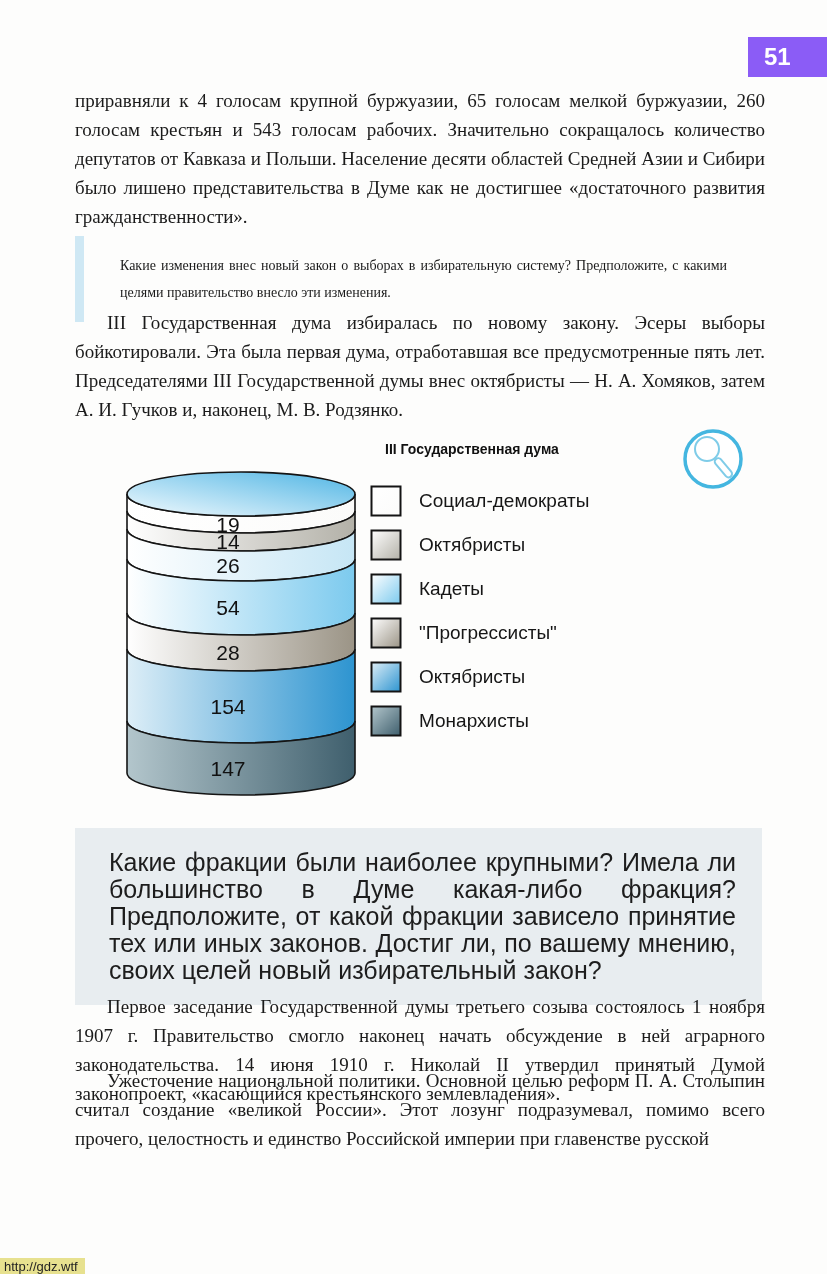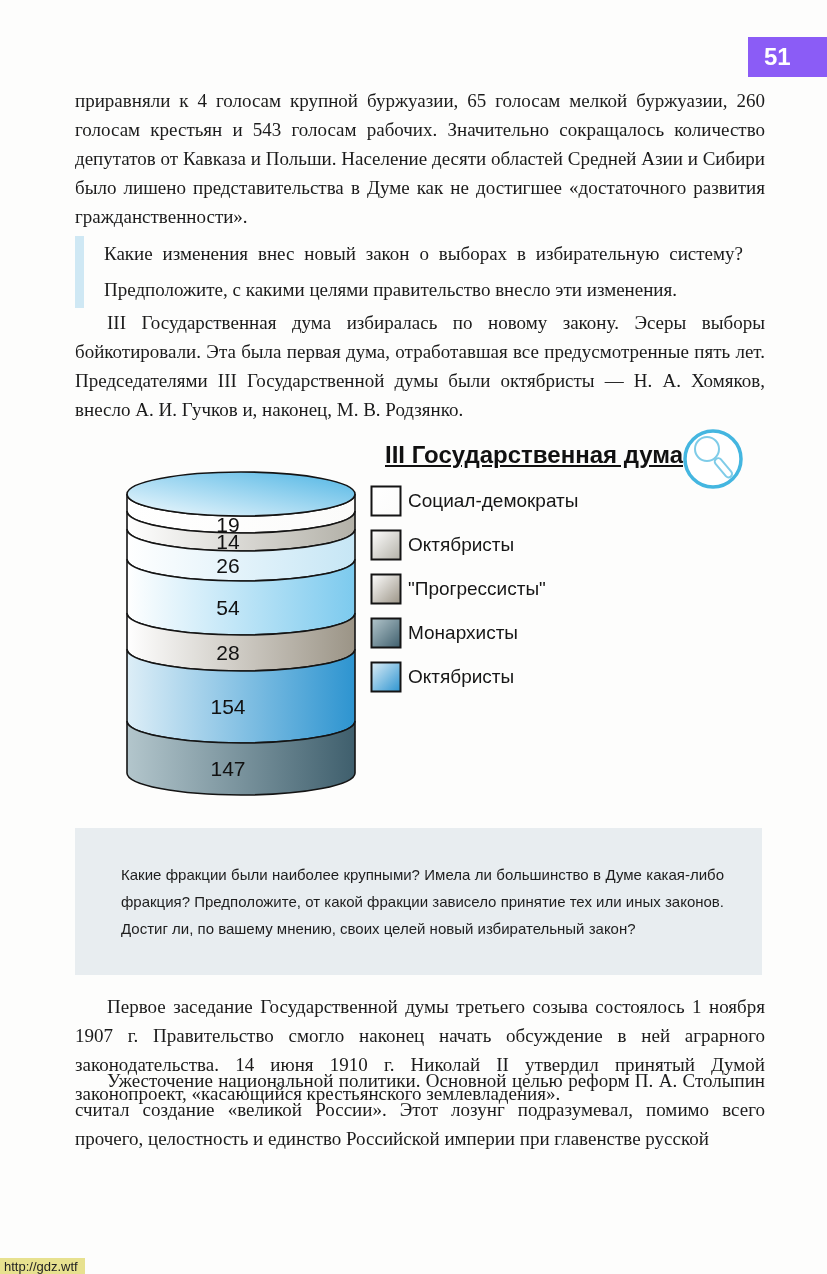--- a/index.html
+++ b/index.html
@@ -18,38 +18,38 @@
   .indent{text-indent:32px;}
   .p1{top:86px;}
   .p2{top:308px;}
   .p3{top:992px;}
   .p4{top:1066px;}
   .p4 b{font-weight:normal;}
 
   
   .q1{position:absolute;left:75px;top:236px;width:668px;display:flex;}
   .q1 .qbar{width:9px;background:#cfe8f4;flex:0 0 9px;margin-right:20px;}
-  .q1 p{margin:0;font-size:19px;line-height:36px;text-align:justify;width:640px;}
+  .q1 p{margin:16px;font-size:14px;line-height:27px;text-align:justify;width:640px;}
 
   
   .chart{position:absolute;left:75px;top:425px;width:700px;height:395px;
     font-family:"Liberation Sans",sans-serif;}
   .cylinder{position:absolute;left:48px;top:45px;}
-  .chart-title{position:absolute;left:310px;top:16px;font-weight:bold;font-size:24px;
-    color:#111;white-space:nowrap;text-decoration:underline;}
+  .chart-title{position:absolute;left:310px;top:16px;font-weight:bold;font-size:14px;
+    color:#111;white-space:nowrap;}
   .magnifier{position:absolute;left:602px;top:0px;}
   .legend{position:absolute;left:295px;top:60px;}
   .legend-item{display:flex;align-items:center;height:32px;margin-bottom:12px;}
   .legend-item svg{flex:0 0 32px;}
-  .legend-label{margin-left:6px;font-size:19px;color:#161616;white-space:nowrap;}
+  .legend-label{margin-left:17px;font-size:19px;color:#161616;white-space:nowrap;}
 
   
   .q2{position:absolute;left:75px;top:828px;width:687px;background:#e8edf0;
     box-sizing:border-box;padding:17px 22px 17px 30px;}
-  .q2 p{margin:16px;font-family:"Liberation Sans",sans-serif;font-size:15px;line-height:27px;
+  .q2 p{margin:4px;font-family:"Liberation Sans",sans-serif;font-size:25px;line-height:27px;
     text-align:justify;color:#1d1d1d;}
 
   
   .watermark{position:absolute;left:0;top:1258px;background:#e7e18f;color:#222;
     font-family:"Liberation Sans",sans-serif;font-size:13px;padding:1px 7px 2px 4px;}
 
   svg text{font-family:"Liberation Sans",sans-serif;}
 </style>
 </head>
 <body>
@@ -58,21 +58,21 @@
 
   <div class="page-badge">51</div>
 
   <p class="body p1">приравняли к 4 голосам крупной буржуазии, 65 голосам мелкой буржуазии, 260 голосам крестьян и 543 голосам рабочих. Значительно сокращалось количество депутатов от Кавказа и Польши. Население десяти областей Средней Азии и Сибири было лишено представительства в Думе как не достигшее «достаточного развития гражданственности».</p>
 
   <div class="q1">
     <div class="qbar"></div>
     <p>Какие изменения внес новый закон о выборах в избирательную систему? Предположите, с какими целями правительство внесло эти изменения.</p>
   </div>
 
-  <p class="body p2 indent">III Государственная дума избиралась по новому закону. Эсеры выборы бойкотировали. Эта была первая дума, отработавшая все предусмотренные пять лет. Председателями III Государственной думы были октябристы — Н. А. Хомяков, внесло А. И. Гучков и, наконец, М. В. Родзянко.</p>
+  <p class="body p2 indent">III Государственная дума избиралась по новому закону. Эсеры выборы бойкотировали. Эта была первая дума, отработавшая все предусмотренные пять лет. Председателями III Государственной думы внес октябристы — Н. А. Хомяков, затем А. И. Гучков и, наконец, М. В. Родзянко.</p>
 
   <div class="chart">
 
     <div class="chart-title">III Государственная дума</div>
 
     <svg class="magnifier" width="72" height="72" viewBox="0 0 72 72">
       <circle cx="36" cy="34" r="28" fill="#ffffff" stroke="#44b6e0" stroke-width="3.5"></circle>
       <circle cx="30" cy="24" r="12" fill="#ffffff" stroke="#7fcce8" stroke-width="2"></circle>
       <g transform="translate(39,34) rotate(-40)">
         <rect x="-3.5" y="0" width="7" height="23" rx="3.5" fill="#ffffff" stroke="#7fcce8" stroke-width="2"></rect>
@@ -158,53 +158,65 @@
                 <stop offset="1" stop-color="#b3b1a8"></stop>
               </linearGradient>
             </defs>
             <rect x="1.5" y="1.5" width="29" height="29" fill="url(#lg1)" stroke="#141414" stroke-width="2"></rect>
           </svg>
         <span class="legend-label">Октябристы</span>
       </div>
       <div class="legend-item">
         <svg width="32" height="32">
             <defs>
+              <linearGradient id="lg3" x1="0" y1="0" x2="1" y2="1">
+                <stop offset="0" stop-color="#ffffff"></stop>
+                <stop offset="1" stop-color="#7ccaee"></stop>
+              </linearGradient>
+            </defs>
+            <rect x="1.5" y="1.5" width="29" height="29" fill="url(#lg3)" stroke="#141414" stroke-width="2"></rect>
+          </svg>
+        <span class="legend-label">Кадеты</span>
+      </div>
+      <div class="legend-item">
+        <svg width="32" height="32">
+            <defs>
               <linearGradient id="lg4" x1="0" y1="0" x2="1" y2="1">
                 <stop offset="0" stop-color="#ffffff"></stop>
                 <stop offset="1" stop-color="#9b9486"></stop>
               </linearGradient>
             </defs>
             <rect x="1.5" y="1.5" width="29" height="29" fill="url(#lg4)" stroke="#141414" stroke-width="2"></rect>
           </svg>
         <span class="legend-label">"Прогрессисты"</span>
+      </div>
+      <div class="legend-item">
+        <svg width="32" height="32">
+            <defs>
+              <linearGradient id="lg5" x1="0" y1="0" x2="1" y2="1">
+                <stop offset="0" stop-color="#ddeef7"></stop>
+                <stop offset="1" stop-color="#2d94d0"></stop>
+              </linearGradient>
+            </defs>
+            <rect x="1.5" y="1.5" width="29" height="29" fill="url(#lg5)" stroke="#141414" stroke-width="2"></rect>
+          </svg>
+        <span class="legend-label">Октябристы</span>
       </div>
       <div class="legend-item">
         <svg width="32" height="32">
             <defs>
               <linearGradient id="lg6" x1="0" y1="0" x2="1" y2="1">
                 <stop offset="0" stop-color="#b3c6cc"></stop>
                 <stop offset="1" stop-color="#3f5f6d"></stop>
               </linearGradient>
             </defs>
             <rect x="1.5" y="1.5" width="29" height="29" fill="url(#lg6)" stroke="#141414" stroke-width="2"></rect>
           </svg>
         <span class="legend-label">Монархисты</span>
       </div>
-      <div class="legend-item">
-        <svg width="32" height="32">
-            <defs>
-              <linearGradient id="lg5" x1="0" y1="0" x2="1" y2="1">
-                <stop offset="0" stop-color="#ddeef7"></stop>
-                <stop offset="1" stop-color="#2d94d0"></stop>
-              </linearGradient>
-            </defs>
-            <rect x="1.5" y="1.5" width="29" height="29" fill="url(#lg5)" stroke="#141414" stroke-width="2"></rect>
-          </svg>
-        <span class="legend-label">Октябристы</span>
-      </div>
     </div>
   </div>
 
   <div class="q2">
     <p>Какие фракции были наиболее крупными? Имела ли большинство в Думе какая-либо фракция? Предположите, от какой фракции зависело принятие тех или иных законов. Достиг ли, по вашему мнению, своих целей новый избирательный закон?</p>
   </div>
 
   <p class="body p3 indent">Первое заседание Государственной думы третьего созыва состоялось 1 ноября 1907 г. Правительство смогло наконец начать обсуждение в ней аграрного законодательства. 14 июня 1910 г. Николай II утвердил принятый Думой законопроект, «касающийся крестьянского землевладения».</p>
 
   <p class="body p4 indent"><b>Ужесточение национальной политики.</b> <span>Основной целью реформ П. А. Столыпин считал создание «великой России». Этот лозунг подразумевал, помимо всего прочего, целостность и единство Российской империи при главенстве русской</span></p>

